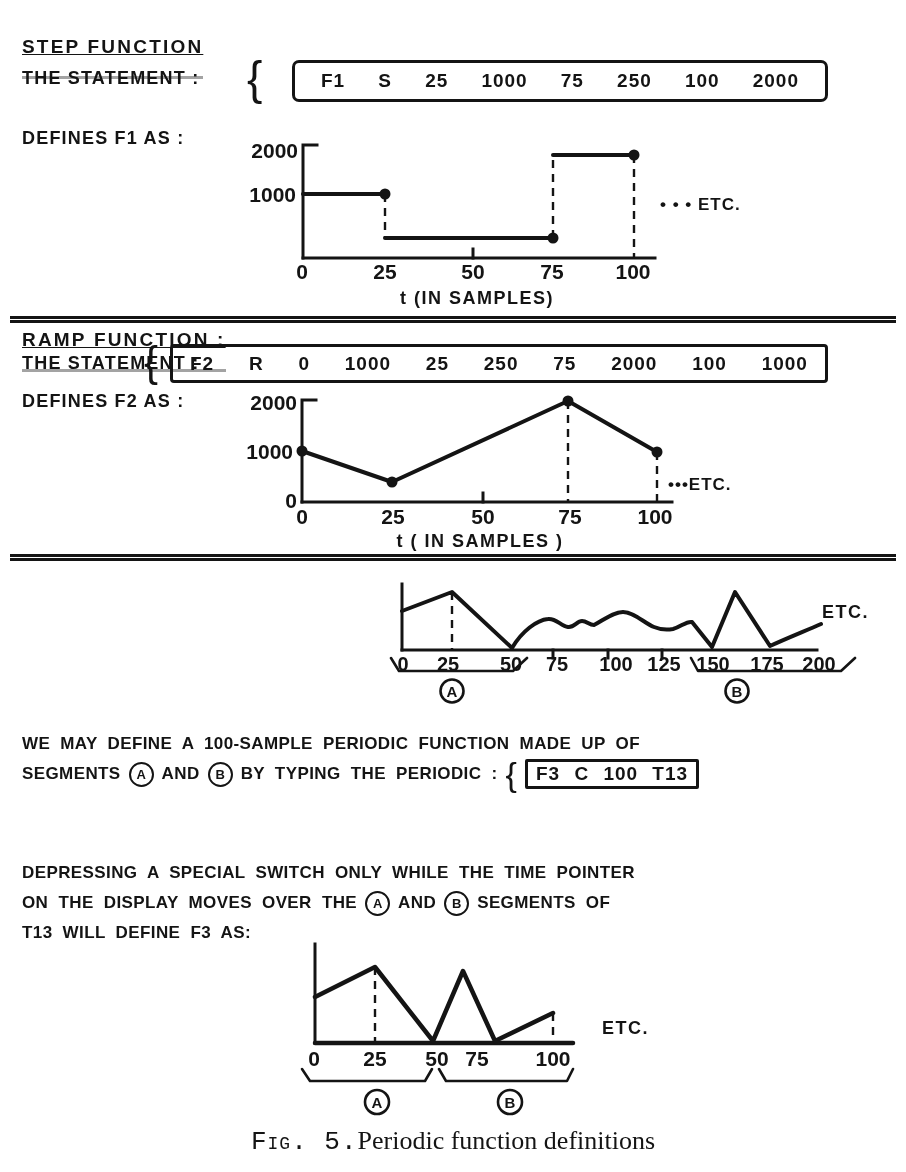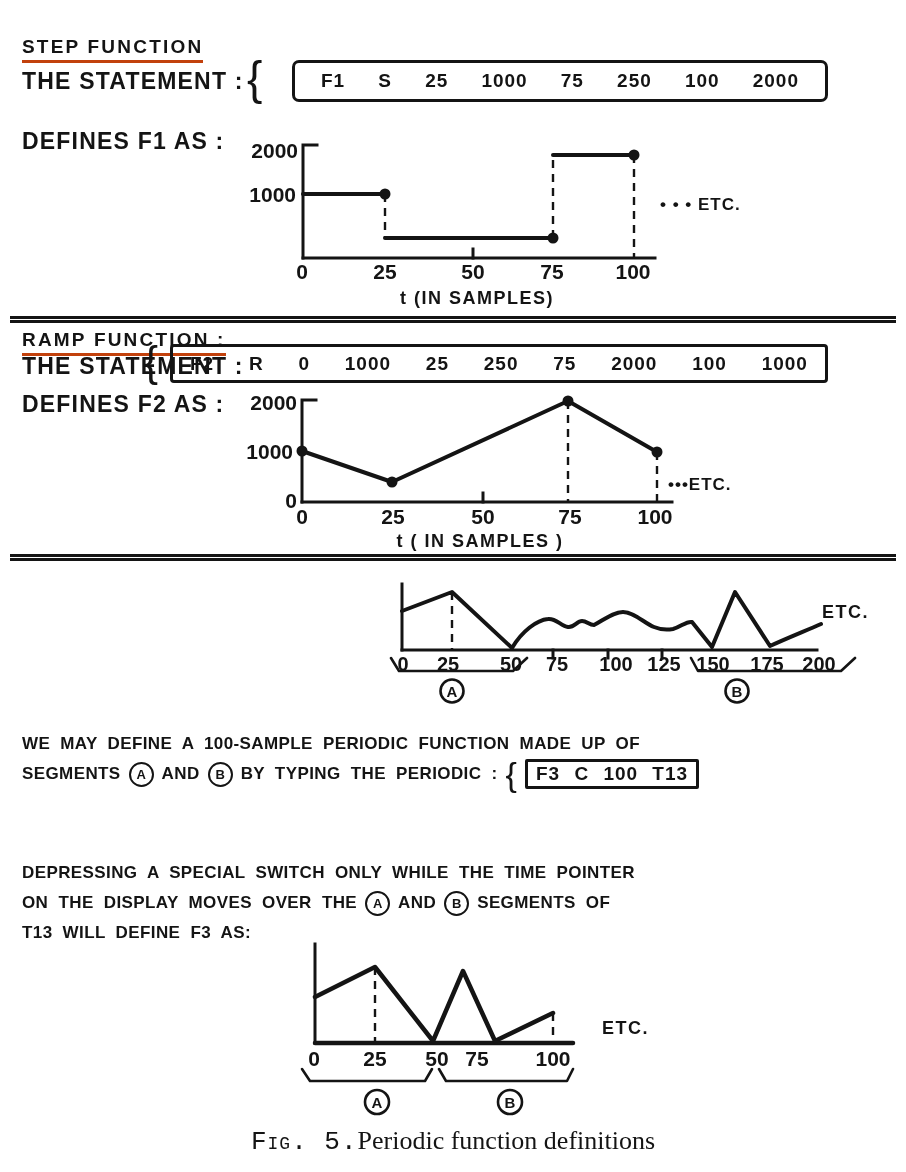--- a/index.html
+++ b/index.html
@@ -1,21 +1,21 @@
 <!DOCTYPE html>
 <html><head>
 <meta charset="utf-8">
 <style>
   html,body{margin:0;padding:0;background:#ffffff;}
   #page{position:relative;width:906px;height:1172px;background:#ffffff;
         font-family:"Liberation Sans",sans-serif;color:#141414;overflow:hidden;}
 
   .h1{position:absolute;font-size:19px;font-weight:700;letter-spacing:2.2px;
-      border-bottom:3px solid #c2410c;padding-bottom:2px;white-space:nowrap;}
-  .lbl{position:absolute;font-size:23px;font-weight:700;letter-spacing:1.2px;white-space:nowrap;}
+      border-bottom:3px solid #a3a3a3;padding-bottom:18px;white-space:nowrap;text-decoration:underline;}
+  .lbl{position:absolute;font-size:18px;font-weight:700;letter-spacing:1.2px;white-space:nowrap;}
   .brace{position:absolute;font-size:46px;font-weight:400;line-height:1;}
   .stmt-box{position:absolute;border:3px solid #141414;border-radius:7px;
             display:flex;align-items:center;justify-content:space-between;
             font-weight:700;font-size:19px;letter-spacing:1px;box-sizing:border-box;}
   .stmt-box span{white-space:nowrap;}
   .sep{position:absolute;left:10px;width:886px;height:7px;box-sizing:border-box;
        border-top:3px solid #141414;border-bottom:3px solid #141414;}
   .para{position:absolute;font-size:17px;font-weight:700;letter-spacing:0.4px;word-spacing:5px;}
   .para .row{display:flex;align-items:center;gap:8px;height:30px;white-space:nowrap;}
   .circ{display:inline-flex;align-items:center;justify-content:center;flex:none;

